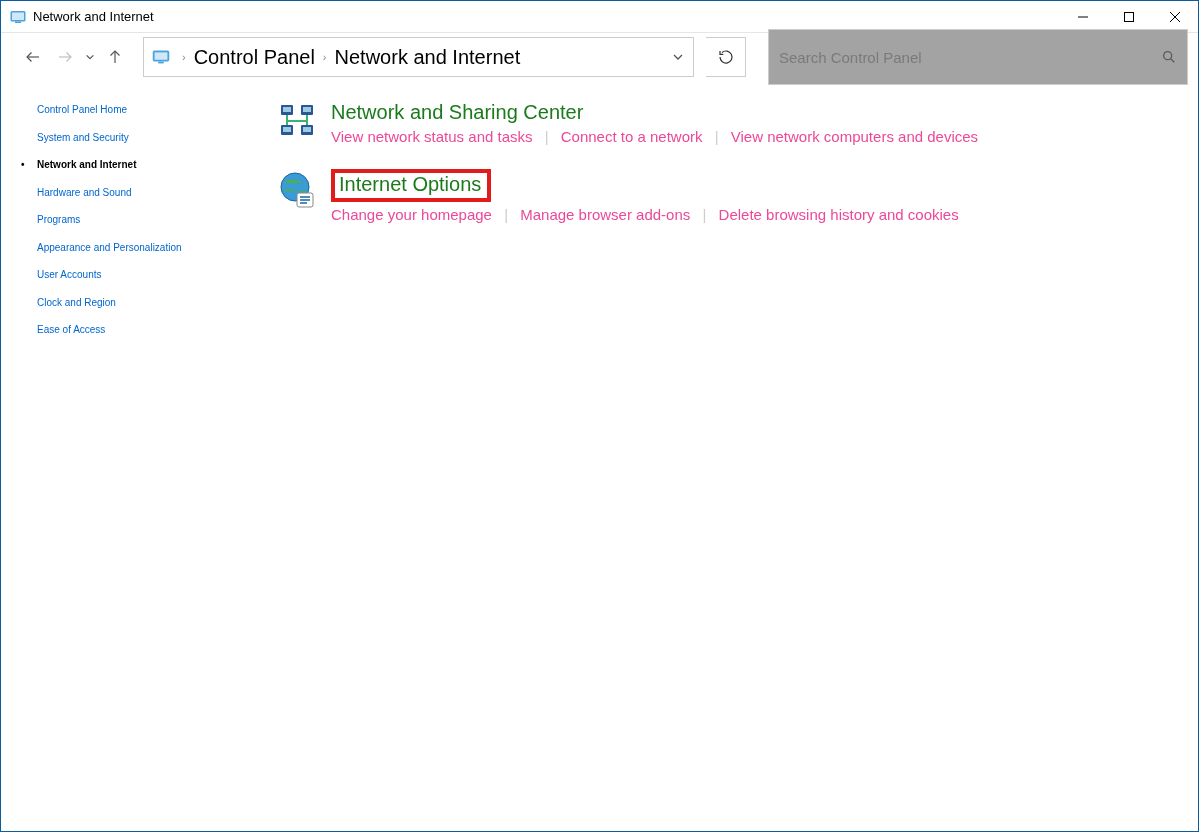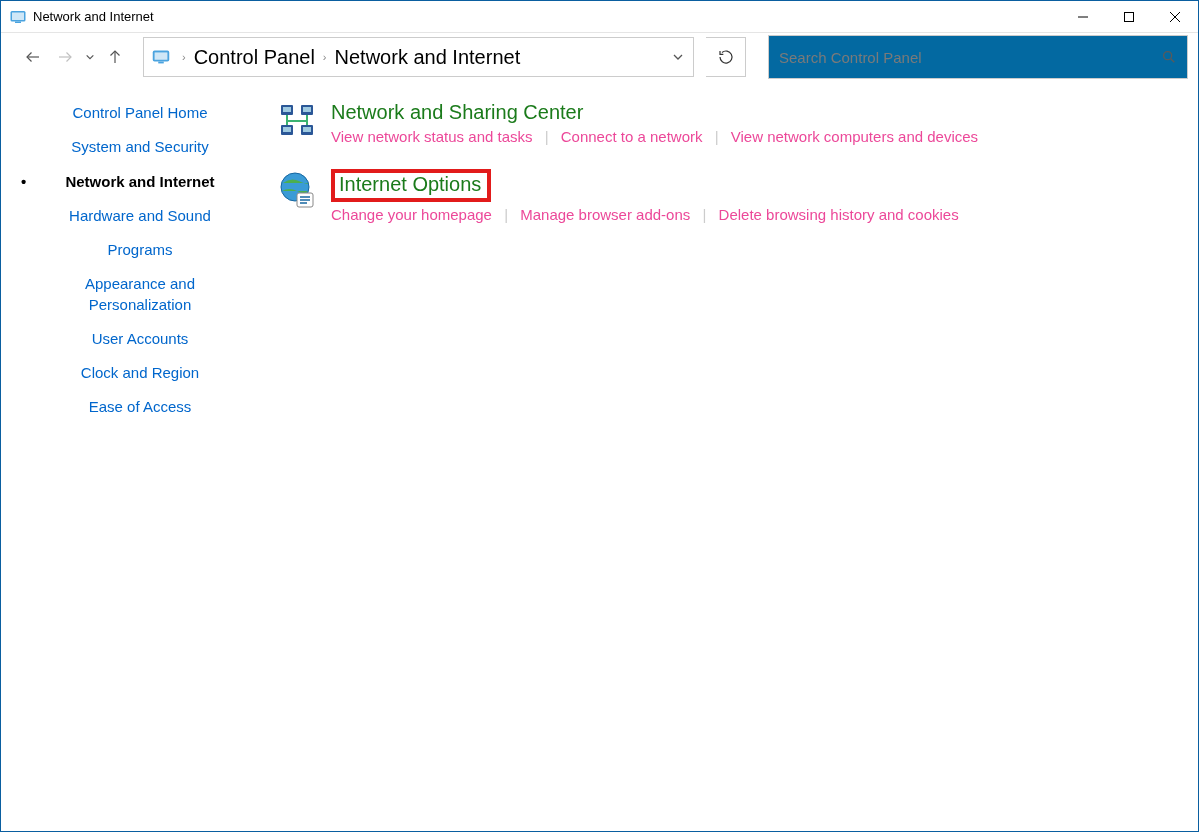--- a/index.html
+++ b/index.html
@@ -17,27 +17,27 @@
   .recent-chevron { width: 14px; height: 28px; display:flex; align-items:center; justify-content:center; cursor:pointer; color:#555; }
   .bcbar { flex: 1; height: 40px; border: 1px solid #ccc; display: flex; align-items: center; background: #fff; margin: 0 8px 0 10px; min-width: 0; }
   .bcbar .pc-icon { width: 22px; height: 22px; margin: 0 4px 0 6px; flex-shrink:0; }
   .bcbar .sep { color: #888; font-size: 11px; padding: 0 6px; flex-shrink:0; }
   .bcbar .crumb { font-size: 20px; color: #000; padding: 2px 2px; white-space: nowrap; cursor: pointer; }
   .bcbar .flex { flex:1; }
   .bcbar .dd { width: 30px; height: 100%; display:flex; align-items:center; justify-content:center; cursor:pointer; }
   .bcbar .dd svg { width:12px; height:12px; color:#555; }
   .refresh-btn { width: 40px; height: 40px; border: 1px solid #ccc; border-left: none; display:flex; align-items:center; justify-content:center; cursor:pointer; margin-right: 18px; }
   .refresh-btn svg { width:16px; height:16px; color:#333; }
-  .searchbox { width: 420px; height: 44px; border: 1px solid #ccc; display:flex; align-items:center; padding: 0 10px; background:#0369a1; }
+  .searchbox { width: 420px; height: 56px; border: 1px solid #ccc; display:flex; align-items:center; padding: 0 10px; background:#a3a3a3; }
   .searchbox input { border:none; outline:none; flex:1; font-size:15px; font-family: inherit; color:#000; background:transparent; }
   .searchbox input::placeholder { color:#7a7a7a; }
   .searchbox .s-icon { width:16px; height:16px; color:#5a5a5a; }
   .content { display:flex; position:relative; height: calc(100% - 80px); }
   .sidebar { width: 256px; padding: 22px 14px 0 36px; }
-  .sidebar .side-link { display:block; color:#0066cc; font-size:15px; text-decoration:none; margin-bottom: 14px; line-height:1.35; cursor:pointer;text-align:center; }
+  .sidebar .side-link { display:block; color:#0066cc; font-size:10px; text-decoration:none; margin-bottom: 14px; line-height:1.35; cursor:pointer; }
   .sidebar .side-active { font-weight:600; color:#000; position:relative; }
   .sidebar .side-active::before { content:"•"; position:absolute; left:-16px; top:0; color:#000; }
   .main { flex:1; padding: 20px 20px 0 20px; }
   .cat { display:flex; margin-bottom: 24px; }
   .cat-icon { width:40px; height:40px; margin-right: 14px; flex-shrink:0; }
   .cat-body { }
   .cat-title { color:#1b7b1b; font-size:20px; cursor:pointer; margin-bottom: 4px; display:inline-block; }
   .highlight-box { border: 4px solid #e21b1b; padding: 0 6px 2px 4px; display:inline-block; }
   .cat-links { font-size:15px; }
   .cat-links a { color:#ec4899; text-decoration:none; cursor:pointer; }

